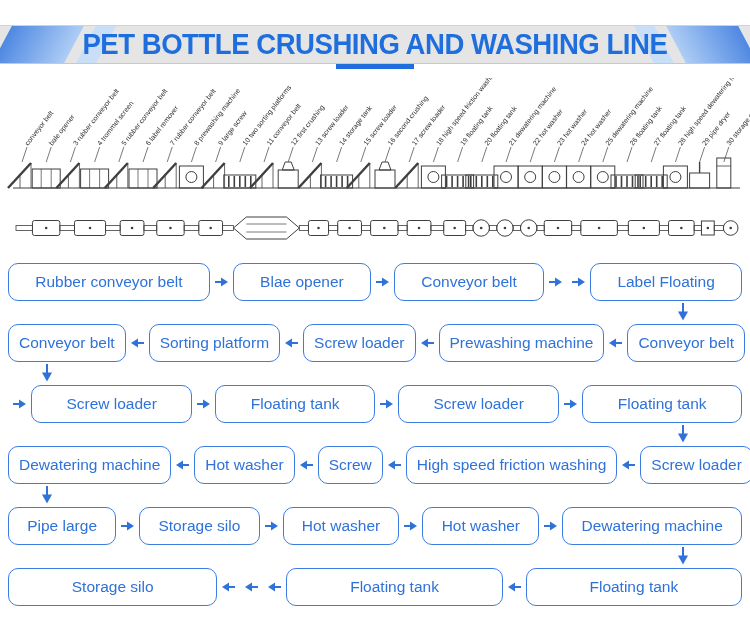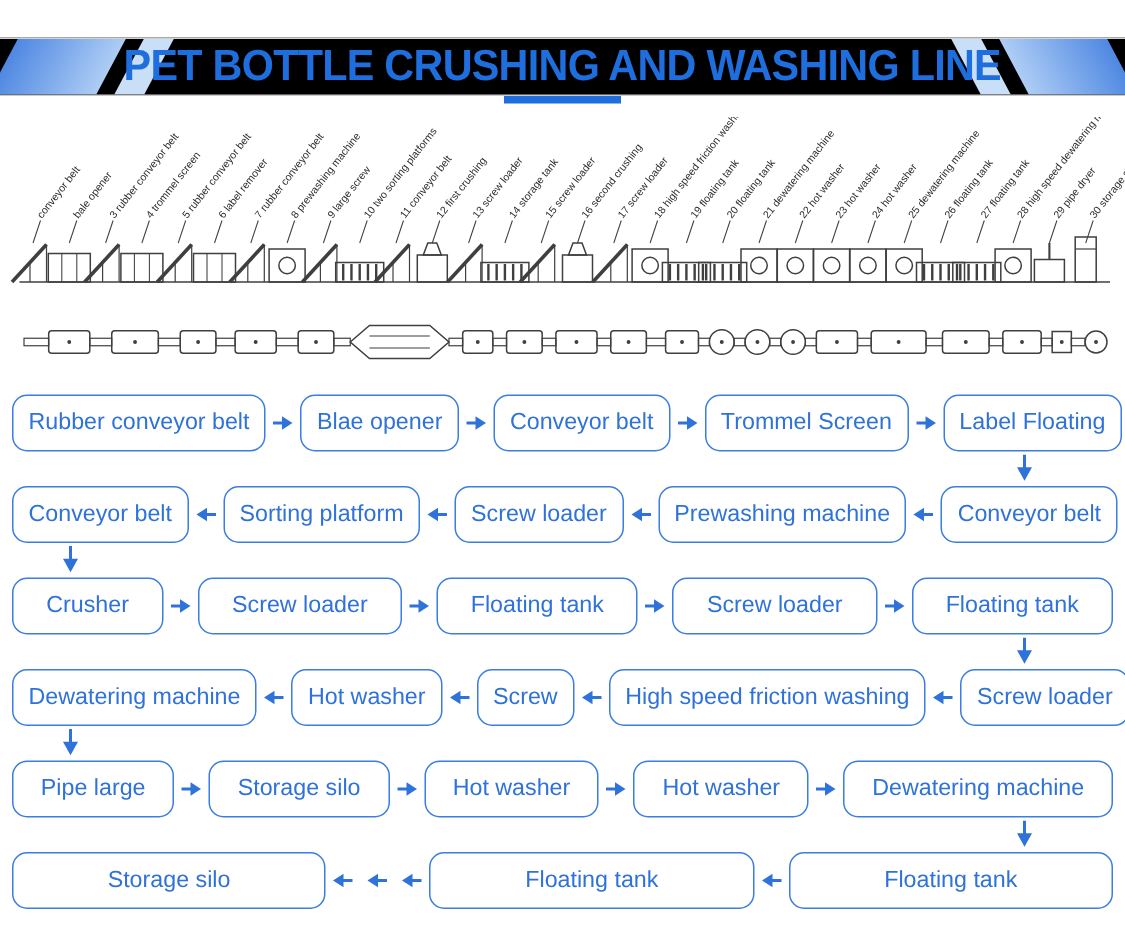--- a/index.html
+++ b/index.html
@@ -3,21 +3,21 @@
 <meta charset="utf-8">
 <style>
   html,body{margin:0;padding:0;}
   body{
     width:750px;height:630px;overflow:hidden;background:#fff;
     font-family:"Liberation Sans",sans-serif;
     position:relative;
   }
   
   .banner{
-    position:relative;margin-top:25px;height:37px;background:#000000;
+    position:relative;margin-top:25px;height:37px;background:#e5e5e5;
     border-top:1px solid #d2d2d2;border-bottom:1px solid #c9c9c9;
     display:flex;align-items:center;justify-content:center;overflow:visible;
   }
   .banner-clip{position:absolute;inset:0;overflow:hidden;}
   .deco{position:absolute;top:0;bottom:0;}
   .deco-l1{left:2px;width:72px;background:linear-gradient(90deg,var(--banner-g1),var(--banner-g2));transform:skewX(-28deg);}
   .deco-l2{left:86px;width:20px;background:var(--banner-light);transform:skewX(-28deg);}
   .deco-r1{right:2px;width:72px;background:linear-gradient(270deg,var(--banner-g1),var(--banner-g2));transform:skewX(28deg);}
   .deco-r2{right:86px;width:20px;background:var(--banner-light);transform:skewX(28deg);}
   .banner h1{
@@ -308,23 +308,20 @@
       </span>
       <div class="fc-box">
         <span>Conveyor belt</span>
       </div>
       <span class="fc-arrow">
         <svg width="15" height="12" viewBox="0 0 15 12">
           <line x1="1" y1="6" x2="8" y2="6" stroke="#2f72d9" stroke-width="2"></line>
           <polygon points="7,1.5 14,6 7,10.5" fill="#2f72d9"></polygon>
         </svg>
       </span>
-      <div class="fc-box">
-        <span>Trommel Screen</span>
-      </div>
       <span class="fc-arrow">
         <svg width="15" height="12" viewBox="0 0 15 12">
           <line x1="1" y1="6" x2="8" y2="6" stroke="#2f72d9" stroke-width="2"></line>
           <polygon points="7,1.5 14,6 7,10.5" fill="#2f72d9"></polygon>
         </svg>
       </span>
       <div class="fc-box">
         <span>Label Floating</span>
       </div>
     </div>
@@ -375,23 +372,20 @@
         <span>Conveyor belt</span>
       </div>
     </div>
     <div class="fc-spacer">
       <span class="fc-down left"><svg width="14" height="19" viewBox="0 0 14 19">
           <line x1="7" y1="0" x2="7" y2="10" stroke="#2f72d9" stroke-width="2"></line>
           <polygon points="2,8.5 7,17.5 12,8.5" fill="#2f72d9"></polygon>
         </svg></span>
     </div>
     <div class="fc-row">
-      <div class="fc-box">
-        <span>Crusher</span>
-      </div>
       <span class="fc-arrow">
         <svg width="15" height="12" viewBox="0 0 15 12">
           <line x1="1" y1="6" x2="8" y2="6" stroke="#2f72d9" stroke-width="2"></line>
           <polygon points="7,1.5 14,6 7,10.5" fill="#2f72d9"></polygon>
         </svg>
       </span>
       <div class="fc-box">
         <span>Screw loader</span>
       </div>
       <span class="fc-arrow">

